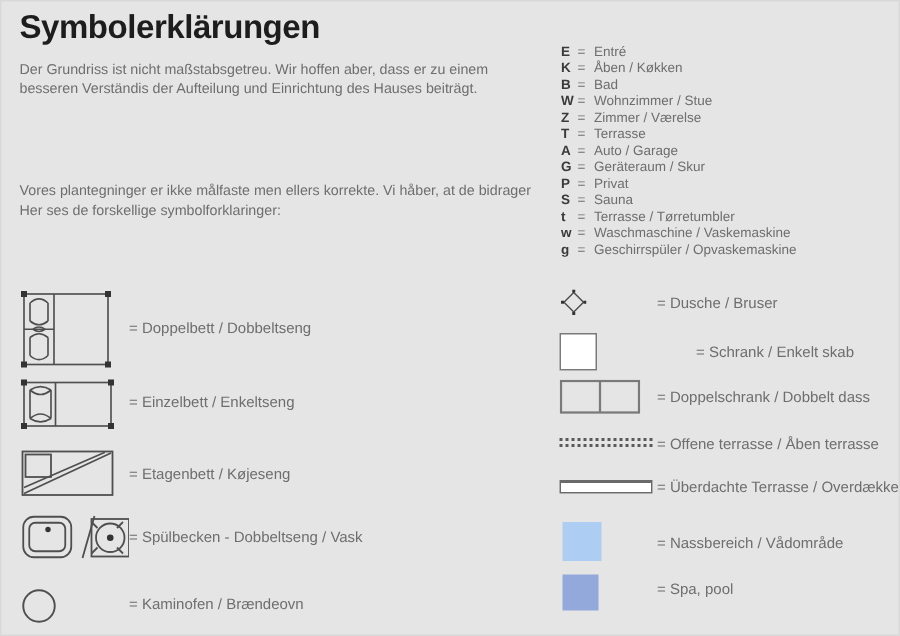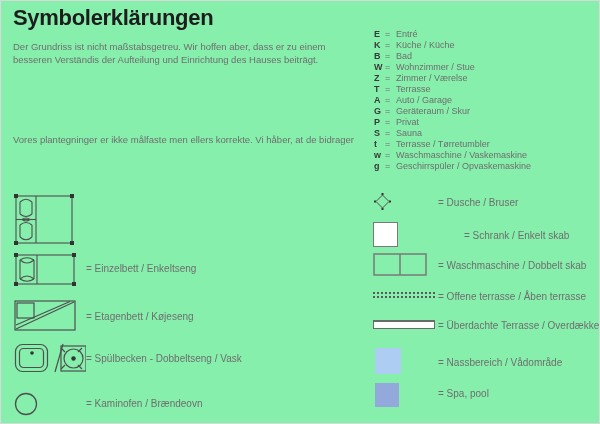--- a/index.html
+++ b/index.html
@@ -1,19 +1,19 @@
 <!DOCTYPE html>
 <html><head>
 <meta charset="utf-8">
 <style>
   * { margin:0; padding:0; box-sizing:border-box; }
   html,body { background:#fff; }
   body { font-family:"Liberation Sans", sans-serif; }
   .page {
-    position:relative; width:600px; height:424px; background:#86efac;
+    position:relative; width:600px; height:424px; background:#e5e5e5;
     border:1px solid #d9d9d9; overflow:hidden;
     color:#6e6e6e;
   }
   .h1 {
     position:absolute; left:12px; font-size:22px; font-weight:bold;
     color:#1d1d1d; letter-spacing:-0.3px;
   }
   .intro { position:absolute; left:12px; font-size:9.5px; line-height:13px; color:#6e6e6e; }
   .legend-label { position:absolute; font-size:10px; color:#6e6e6e; white-space:nowrap; }
   .icon-box { position:absolute; }
@@ -35,42 +35,44 @@
 <body>
 
 <div class="page">
 
   <div class="h1" style="top:4px;">Symbolerklärungen</div>
   <div class="intro" style="top:39px;">
     <div>Der Grundriss ist nicht maßstabsgetreu. Wir hoffen aber, dass er zu einem</div>
     <div>besseren Verständis der Aufteilung und Einrichtung des Hauses beiträgt.</div>
   </div>
 
-  <div class="intro" style="top:132px;">
+  <div class="intro" style="top:120px;">
     <div>Vores plantegninger er ikke målfaste men ellers korrekte. Vi håber, at de bidrager</div>
+    <div>Her ses de forskellige symbolforklaringer:</div>
   </div>
 
   <div class="icon-box" style="left:12px; top:192px;">
     <svg width="62" height="53" viewBox="0 0 62 53">
       <g stroke="#4f4f4f" fill="none" stroke-width="1.1">
         <rect x="3" y="3" width="56" height="47"></rect>
         <line x1="23" y1="3" x2="23" y2="50"></line>
         <line x1="3" y1="26.5" x2="23" y2="26.5"></line>
         <path d="M7,9 Q13,3.5 19,9 M7,9 L7,21 M19,9 L19,21 M7,21 Q13,26 19,21"></path>
         <path d="M7,32 Q13,27 19,32 M7,32 L7,44 M19,32 L19,44 M7,44 Q13,49.5 19,44"></path>
         <path d="M9,26.5 Q13,23.5 17,26.5 M9,26.5 Q13,29.5 17,26.5"></path>
       </g>
       <g fill="#333">
         <rect x="1" y="1" width="4" height="4"></rect>
           <rect x="57" y="1" width="4" height="4"></rect>
         <rect x="1" y="48" width="4" height="4"></rect>
           <rect x="57" y="48" width="4" height="4"></rect>
       </g>
     </svg>
   </div>
+  <div class="legend-label" style="left:85px; top:213px;">= Doppelbett / Dobbeltseng</div>
 
   <div class="icon-box" style="left:12px; top:251px;">
     <svg width="64" height="35" viewBox="0 0 64 35">
       <g stroke="#4f4f4f" fill="none" stroke-width="1.1">
         <rect x="3" y="3" width="58" height="29"></rect>
         <line x1="24" y1="3" x2="24" y2="32"></line>
         <path d="M7,8 Q14,14 21,8 M7,8 L7,27 M21,8 L21,27 M7,27 Q14,21 21,27"></path>
         <path d="M7,8 Q14,3.5 21,8 M7,27 Q14,31.5 21,27"></path>
       </g>
       <g fill="#333">
@@ -120,21 +122,21 @@
 
   <div class="codes">
     <div class="code-row">
         <span class="code-letter">E</span>
         <span class="code-eq">=</span>
         <span>Entré</span>
       </div>
     <div class="code-row">
         <span class="code-letter">K</span>
         <span class="code-eq">=</span>
-        <span>Küche / Küche</span>
+        <span>Åben / Køkken</span>
       </div>
     <div class="code-row">
         <span class="code-letter">B</span>
         <span class="code-eq">=</span>
         <span>Bad</span>
       </div>
     <div class="code-row">
         <span class="code-letter">W</span>
         <span class="code-eq">=</span>
         <span>Wohnzimmer / Stue</span>
@@ -201,21 +203,21 @@
 
   <div class="cab" style="left:372px; top:221px; width:25px; height:25px;"></div>
   <div class="legend-label" style="left:437px; top:229px;margin-left:26px;">= Schrank / Enkelt skab</div>
 
   <div class="icon-box" style="left:372px; top:252px;">
     <svg width="54" height="23" viewBox="0 0 54 23">
       <rect x="1" y="1" width="52" height="21" fill="none" stroke="#7a7a7a" stroke-width="1.5"></rect>
       <line x1="27" y1="1" x2="27" y2="22" stroke="#7a7a7a" stroke-width="1.5"></line>
     </svg>
   </div>
-  <div class="legend-label" style="left:437px; top:259px;">= Waschmaschine / Dobbelt skab</div>
+  <div class="legend-label" style="left:437px; top:259px;">= Doppelschrank / Dobbelt dass</div>
 
   <div class="dotted-line" style="left:372px; top:291px;"></div>
   <div class="legend-label" style="left:437px; top:290px;">= Offene terrasse / Åben terrasse</div>
 
   <div class="bar-outline" style="left:372px; top:319px;"></div>
   <div class="legend-label" style="left:437px; top:319px;">= Überdachte Terrasse / Overdækket terrasse</div>
 
   <div class="color-square" style="left: 374px; top: 347px; width: 26px; height: 26px; background: rgb(174, 205, 242);"></div>
   <div class="legend-label" style="left:437px; top:356px;">= Nassbereich / Vådområde</div>
 

